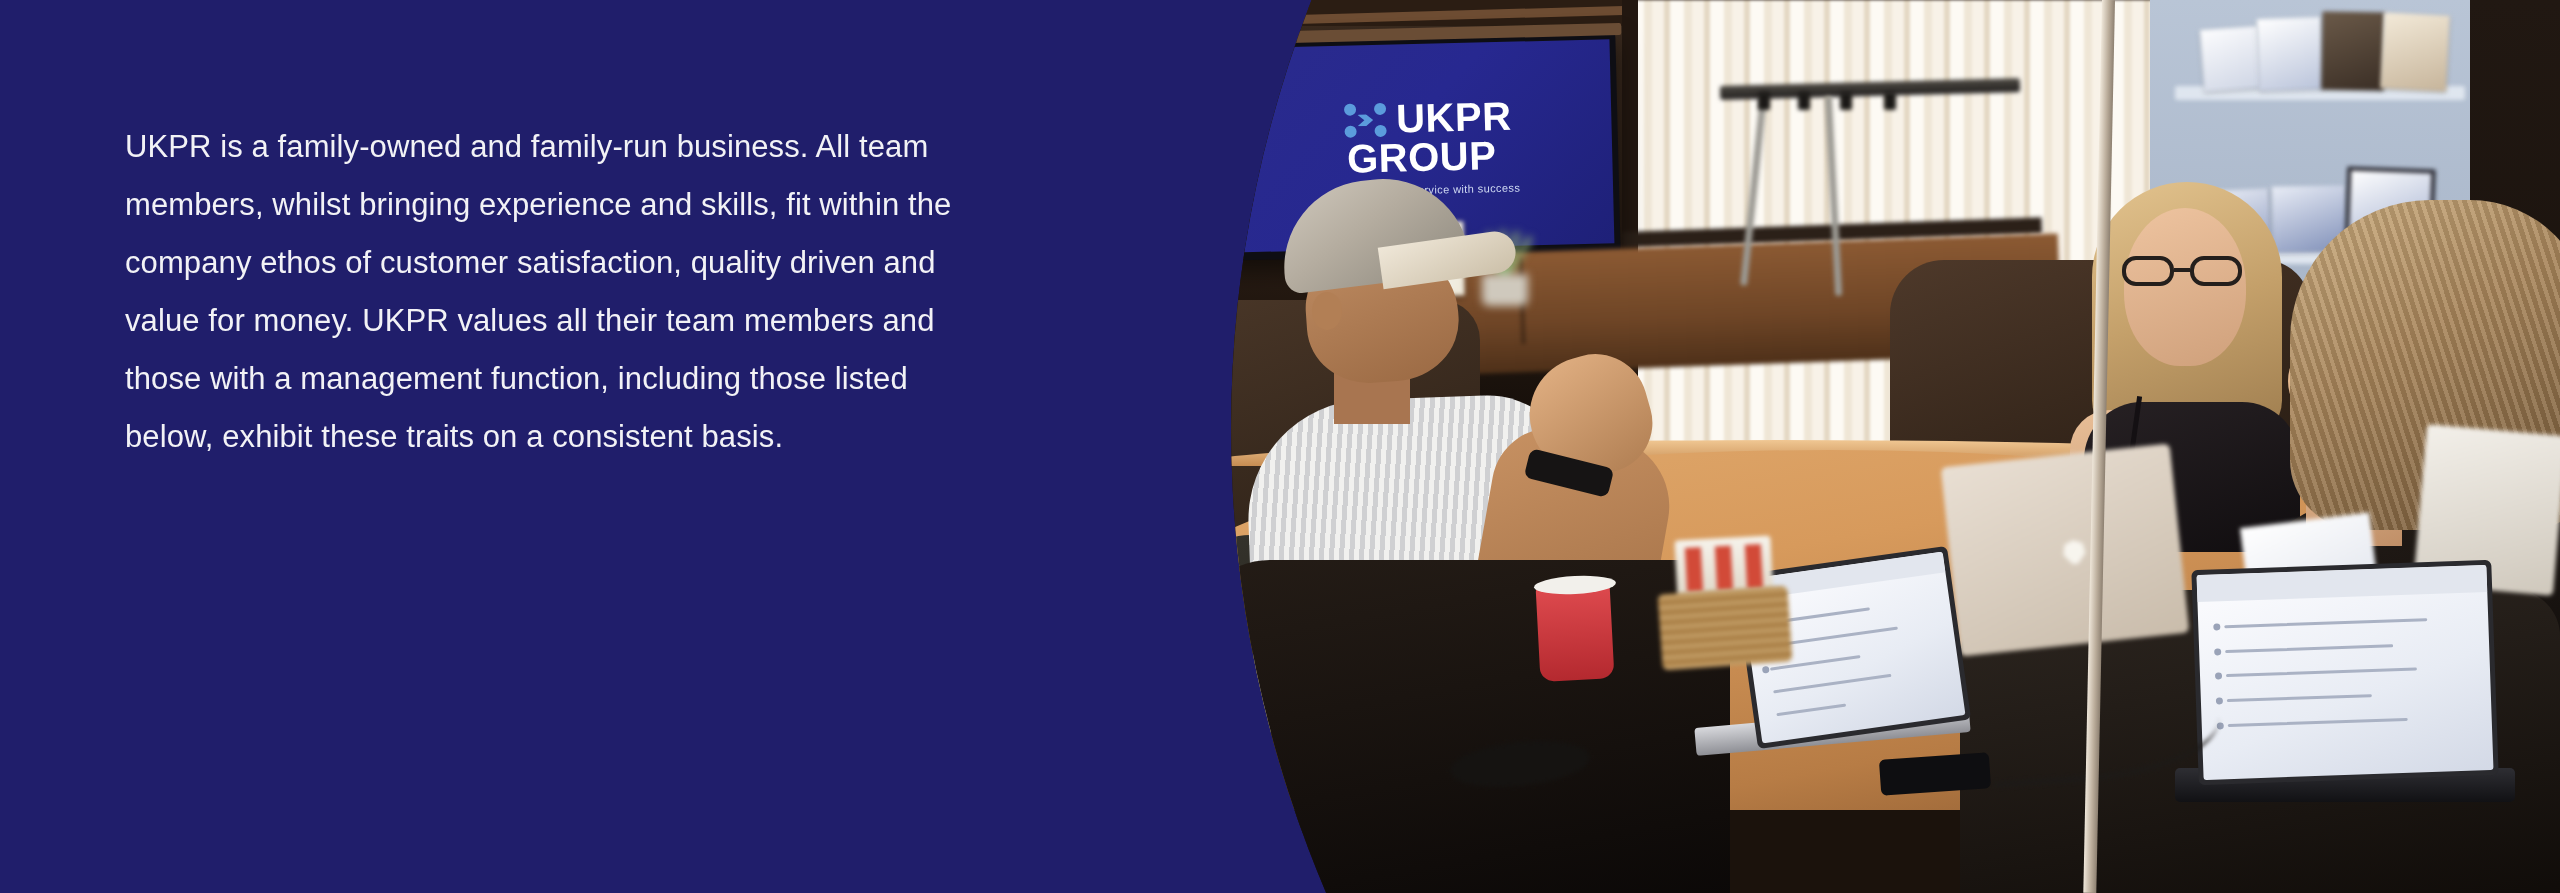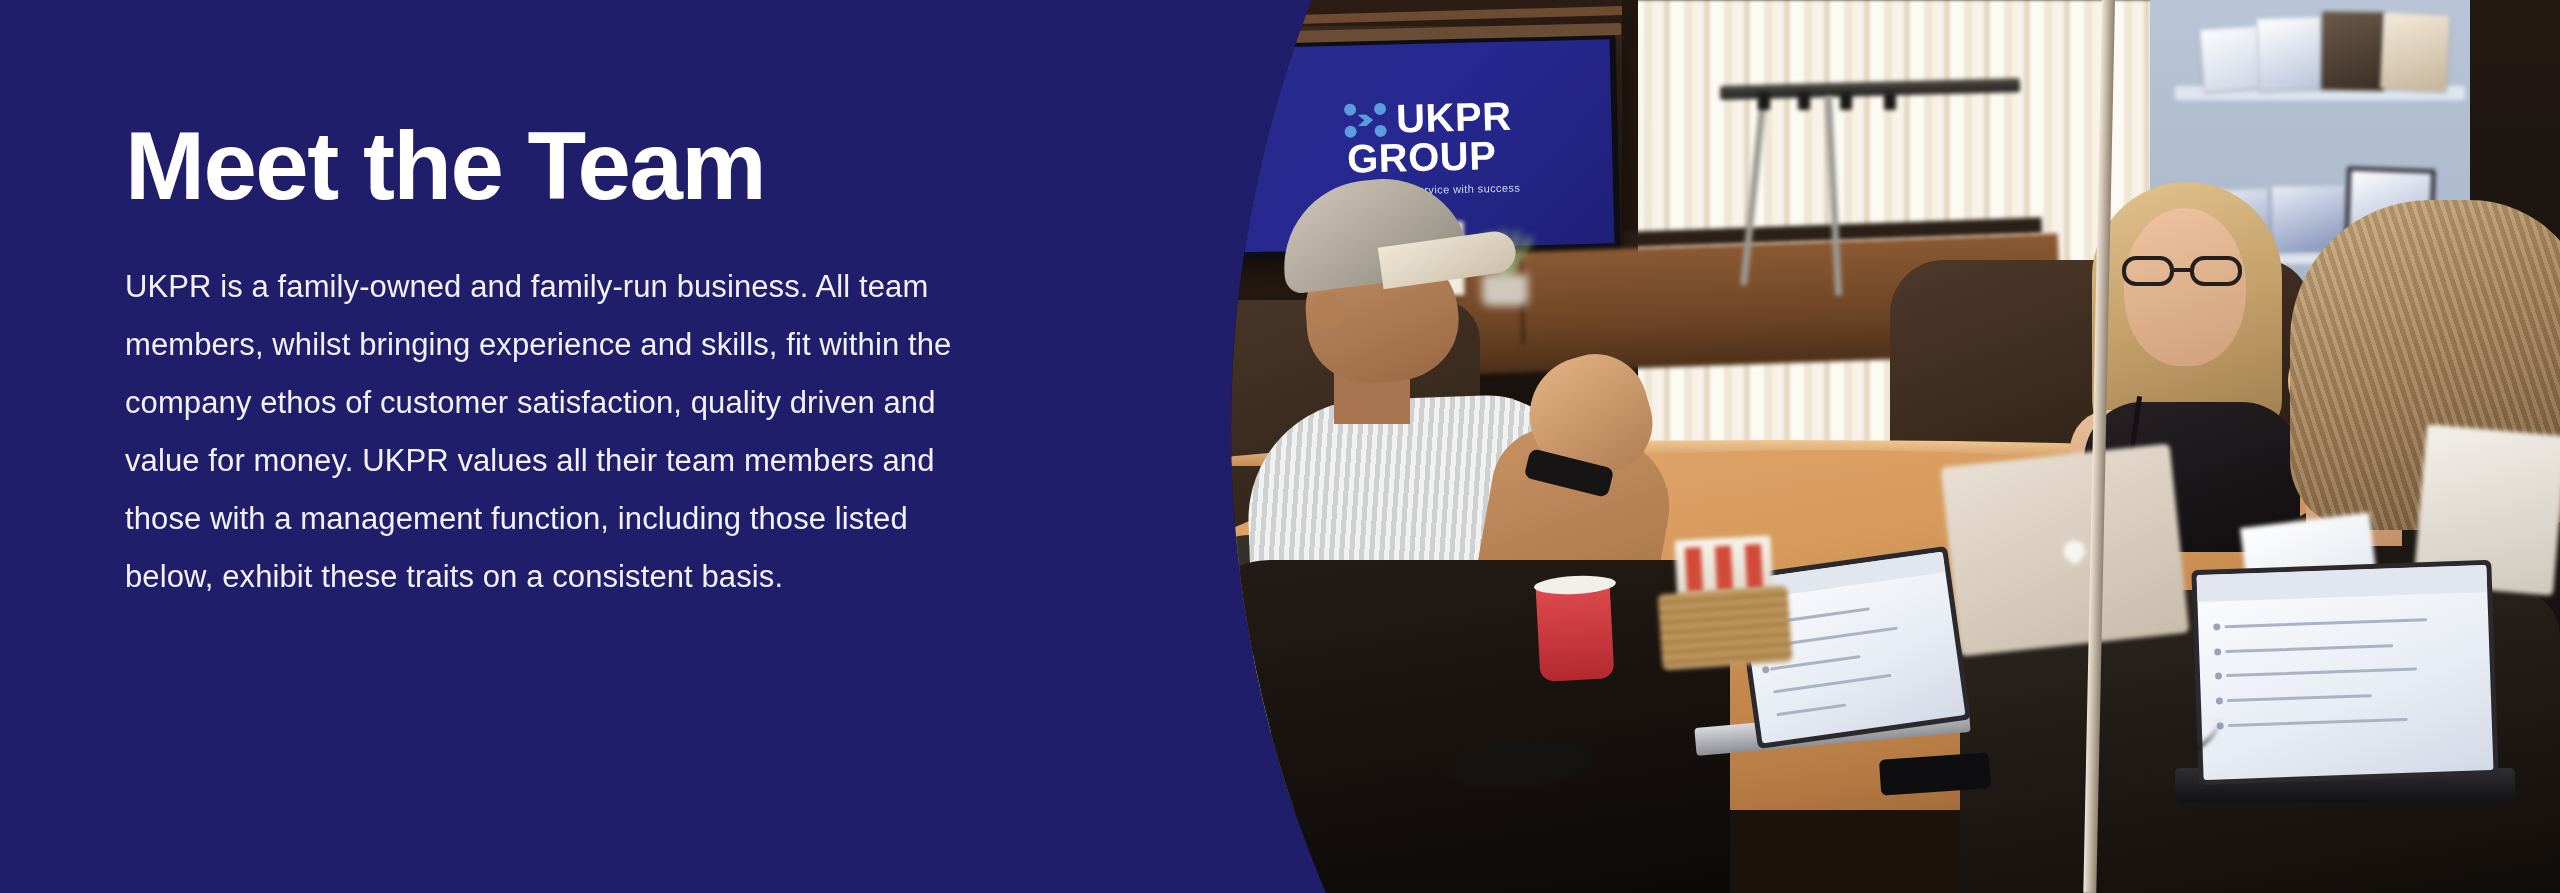--- a/index.html
+++ b/index.html
@@ -468,21 +468,20 @@
 
   .soft { filter:blur(2px); }
   .softer { filter:blur(4px); }
 </style>
 </head>
 <body>
 
 <div class="hero">
 
   <div class="hero-copy">
-    <h1 class="hero-title">Meet the Team</h1>
     <p class="hero-paragraph">UKPR is a family-owned and family-run business. All team members, whilst bringing experience and skills, fit within the company ethos of customer satisfaction, quality driven and value for money. UKPR values all their team members and those with a management function, including those listed below, exhibit these traits on a consistent basis.</p>
   </div>
 
   <div class="photo-wrap">
     <div class="photo">
 
       <div class="wall-dark"></div>
       <div class="wall-dark-2"></div>
       <div class="ceiling-trim"></div>
 

